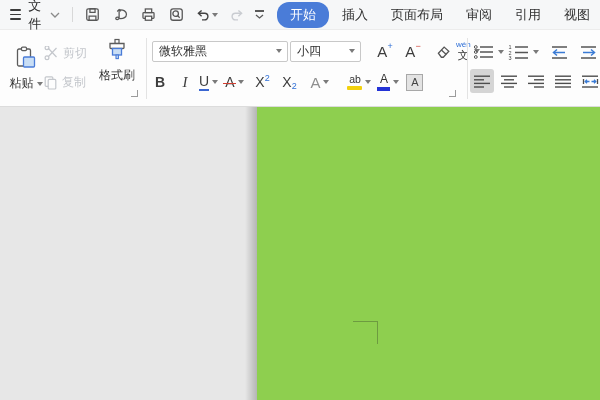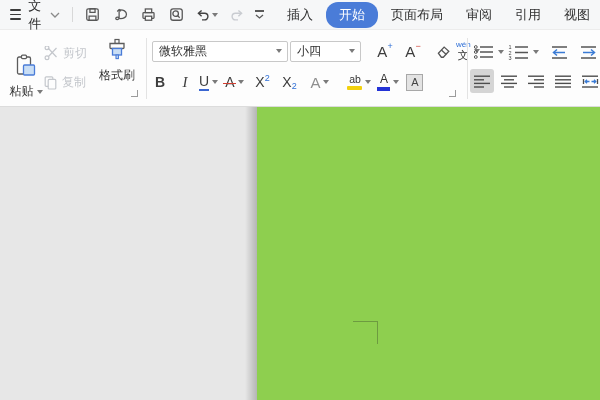--- a/index.html
+++ b/index.html
@@ -140,32 +140,32 @@
       </div>
       <div class="customize">
         <span class="bar"></span>
         <svg width="9" height="5" viewBox="0 0 9 5">
             <polyline points="1,1 4.5,4 8,1" fill="none" stroke="#5a5a5a" stroke-width="1.3"></polyline>
           </svg>
       </div>
     </div>
 
     <div class="tabs">
+      <span class="tab active">开始</span>
       <span class="tab">插入</span>
-      <span class="tab active">开始</span>
       <span class="tab">页面布局</span>
       <span class="tab">审阅</span>
       <span class="tab">引用</span>
       <span class="tab">视图</span>
     </div>
   </div>
 
   <div class="ribbon">
 
-    <div class="big-btn" style="left:4px; top:23px; width:44px;">
+    <div class="big-btn" style="left:4px; top:15px; width:44px;">
       <svg width="26" height="26" viewBox="0 0 26 26">
         <rect x="4.5" y="4" width="13" height="17" rx="1.5" fill="#fdfdfd" stroke="#5c5c5c" stroke-width="1.3"></rect>
         <rect x="8.5" y="2.2" width="5" height="3.4" rx="1" fill="#fdfdfd" stroke="#5c5c5c" stroke-width="1.2"></rect>
         <rect x="10.5" y="12" width="11" height="10" rx="1" fill="#c9def5" stroke="#4a7cd8" stroke-width="1.3"></rect>
       </svg>
       <span class="big-label">
         <span>粘贴</span>
         <span class="dar"></span>
       </span>
     </div>

